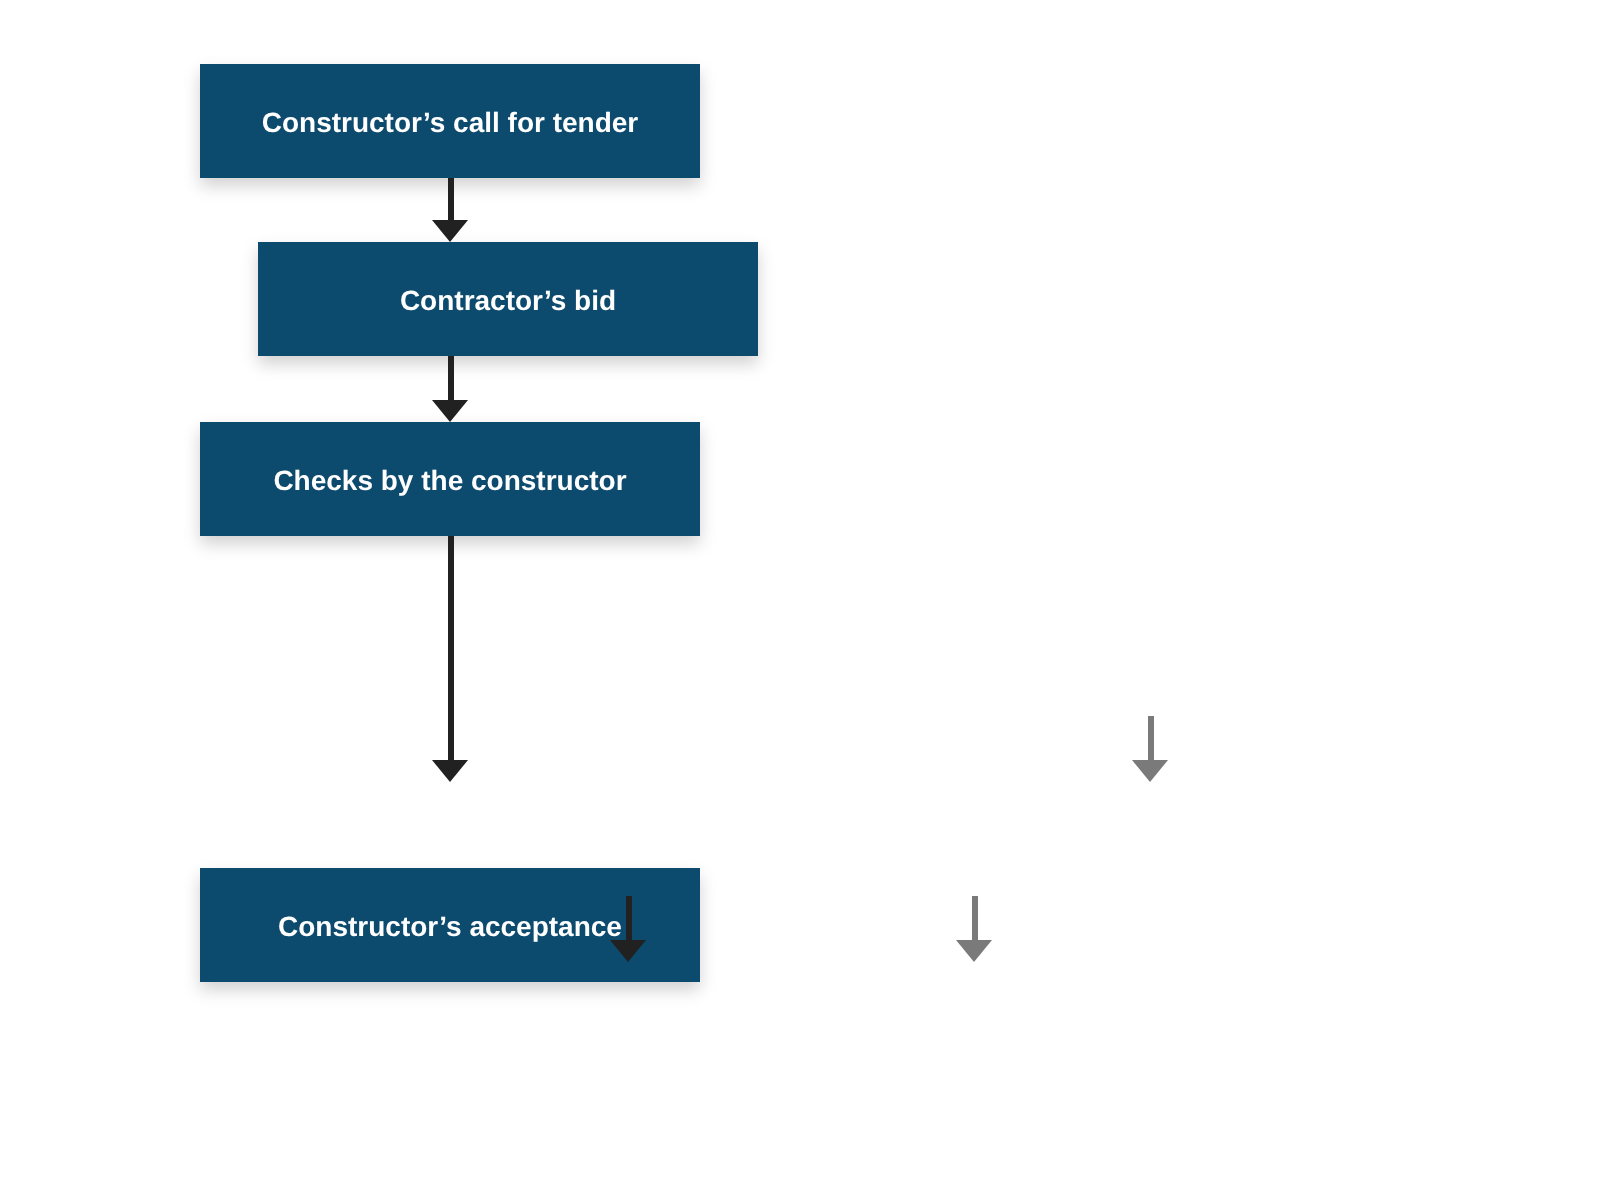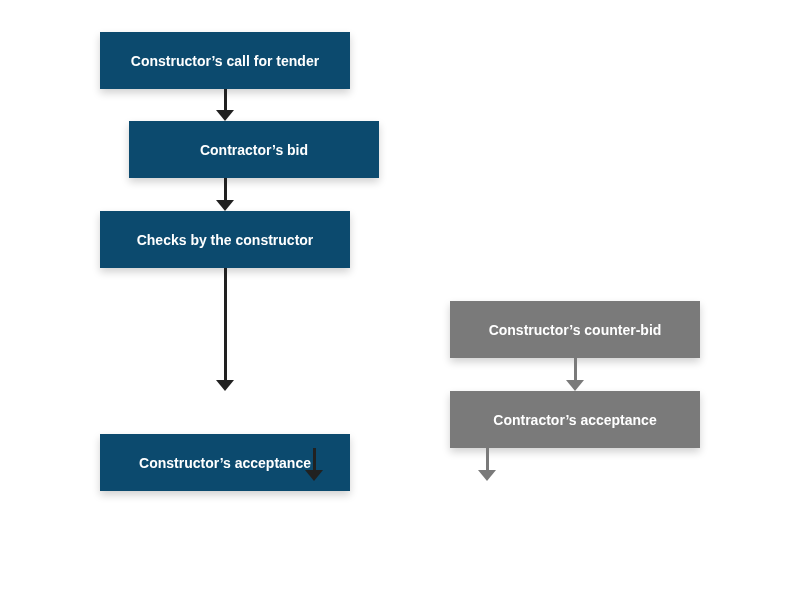--- a/index.html
+++ b/index.html
@@ -96,32 +96,26 @@
 
   <div class="arrow dark" id="a-checks-accept">
     <div class="stem"></div>
     <div class="head"></div>
   </div>
 
   <div class="node dark" id="n-cons-accept">
     <span>Constructor’s acceptance</span>
   </div>
 
-  <div class="node gray" id="n-counter">
-    <span>Constructor’s counter-bid</span>
-  </div>
 
   <div class="arrow gray" id="a-counter-accept">
     <div class="stem"></div>
     <div class="head"></div>
   </div>
 
-  <div class="node gray" id="n-contr-accept">
-    <span>Contractor’s acceptance</span>
-  </div>
 
   <div class="arrow dark" id="a-accept-contract">
     <div class="stem"></div>
     <div class="head"></div>
   </div>
 
   <div class="arrow gray" id="a-accept2-contract">
     <div class="stem"></div>
     <div class="head"></div>
   </div>

